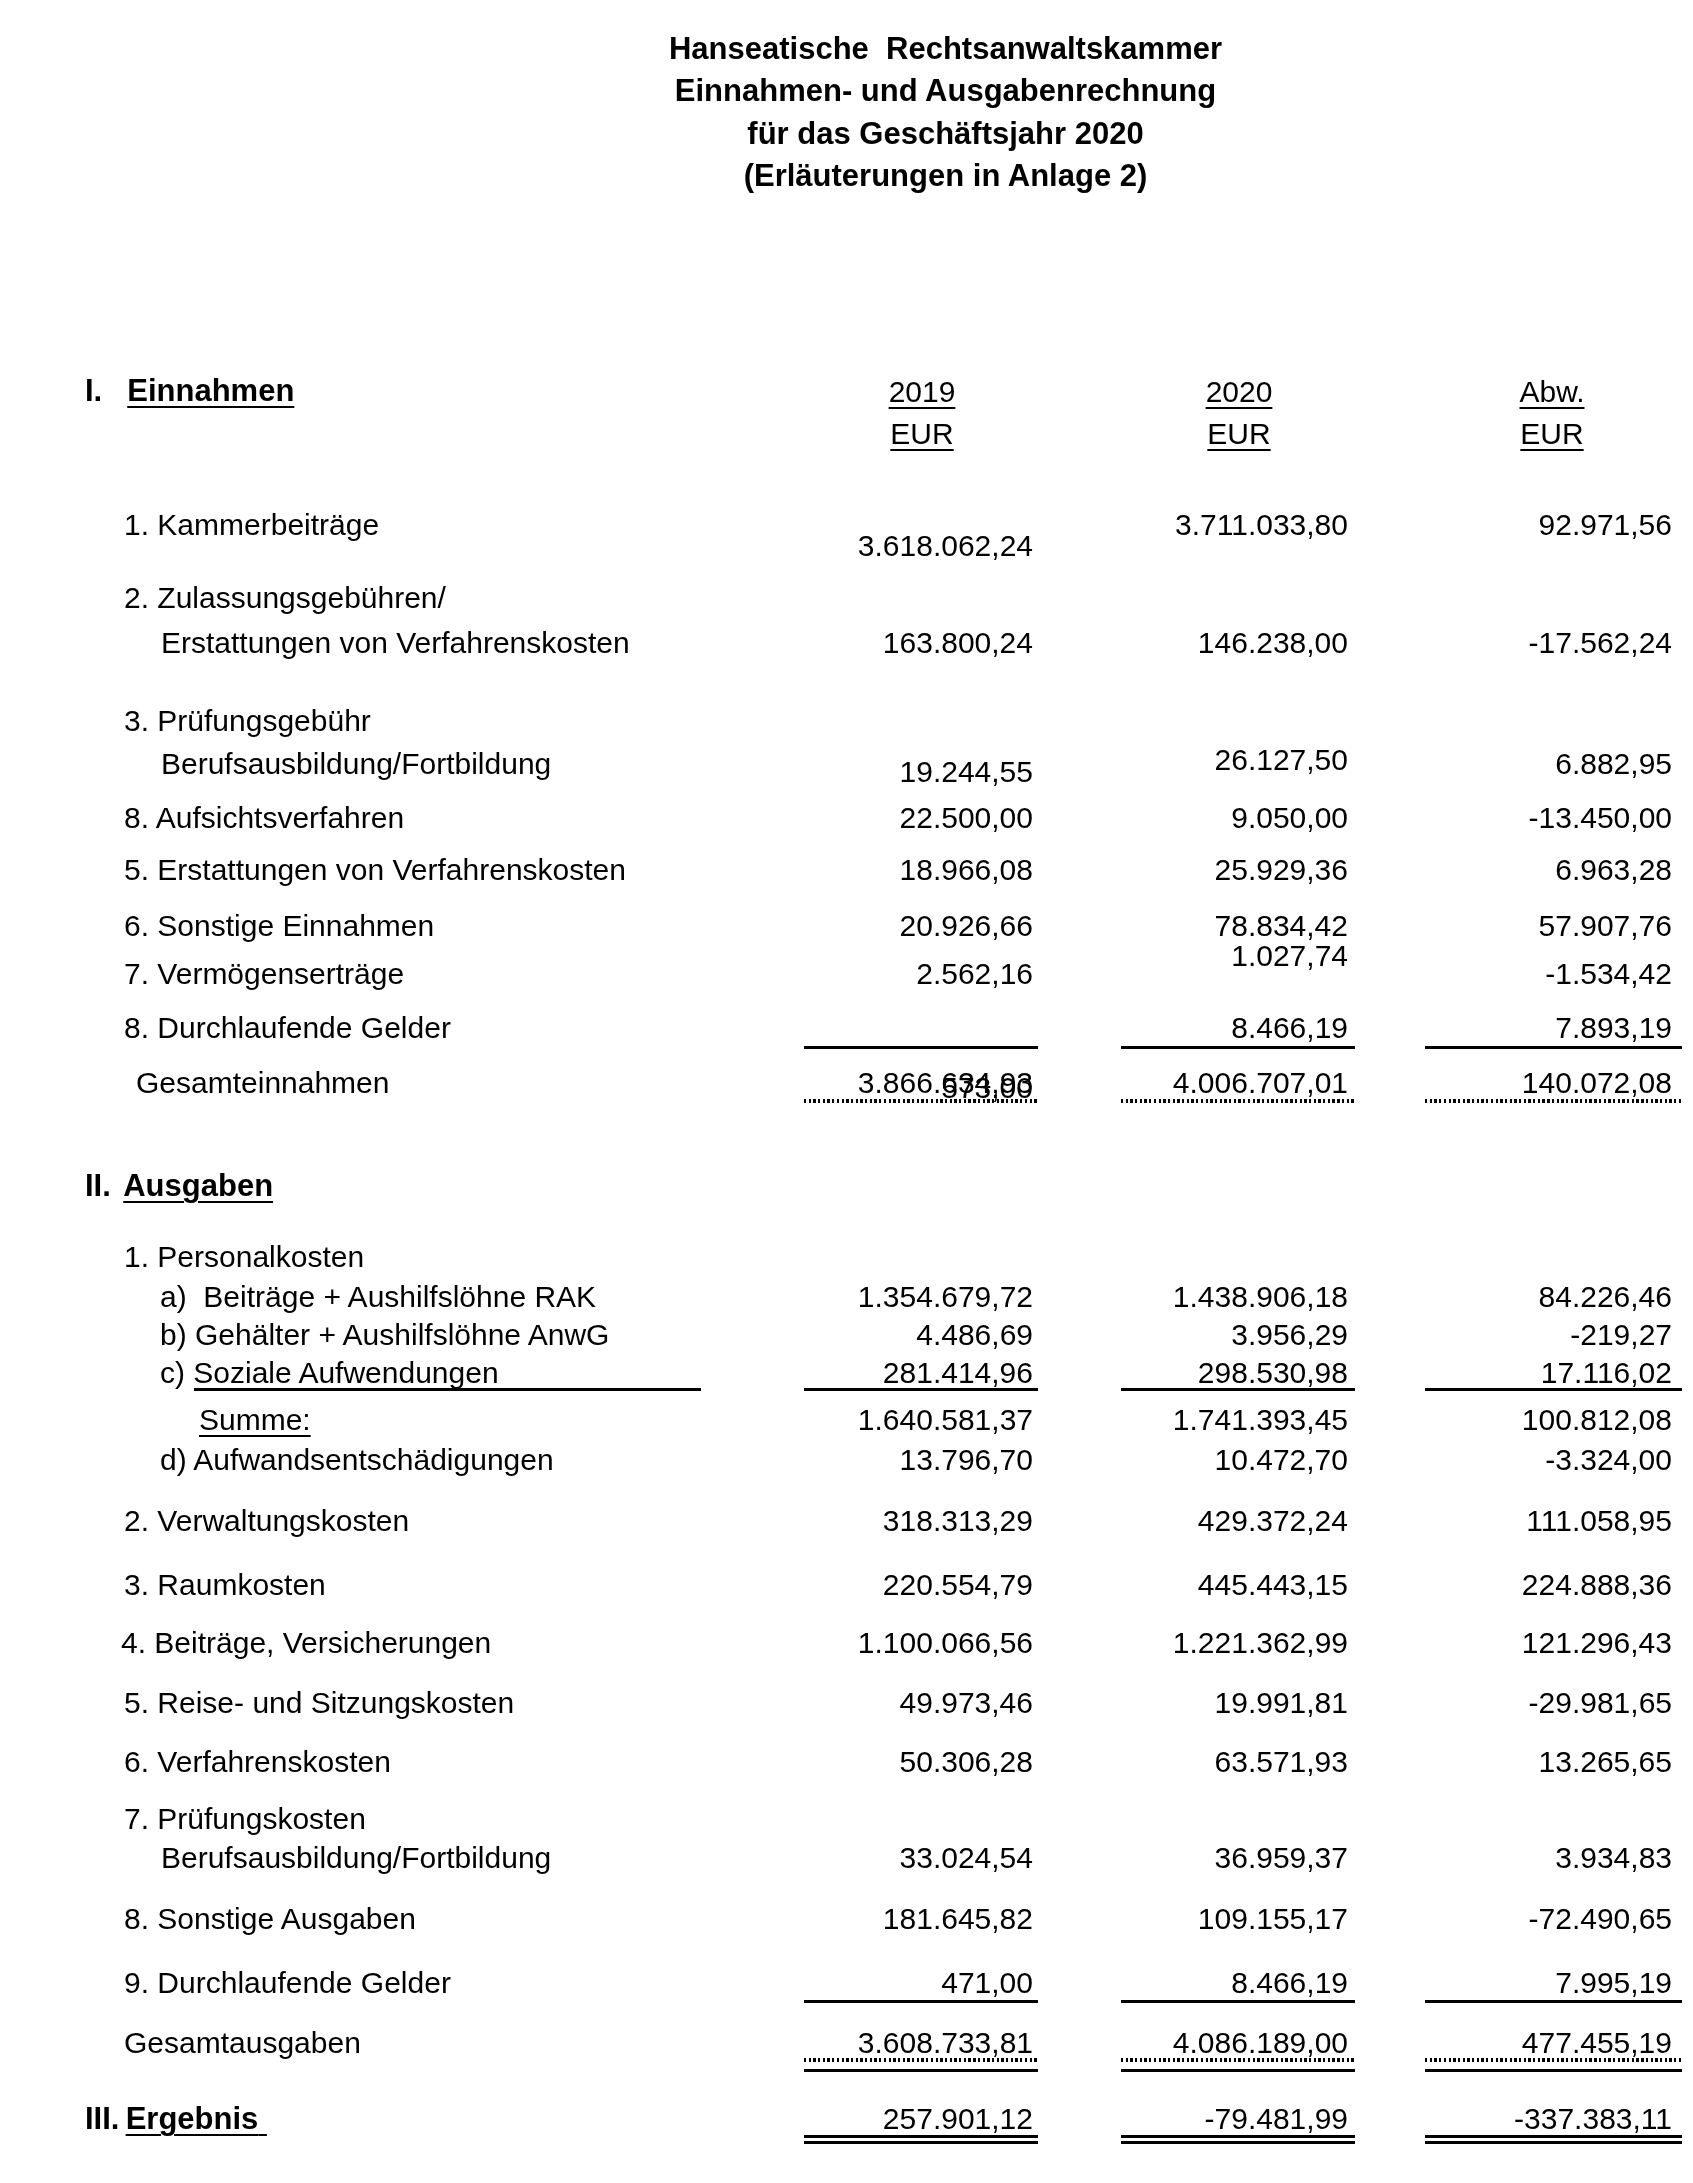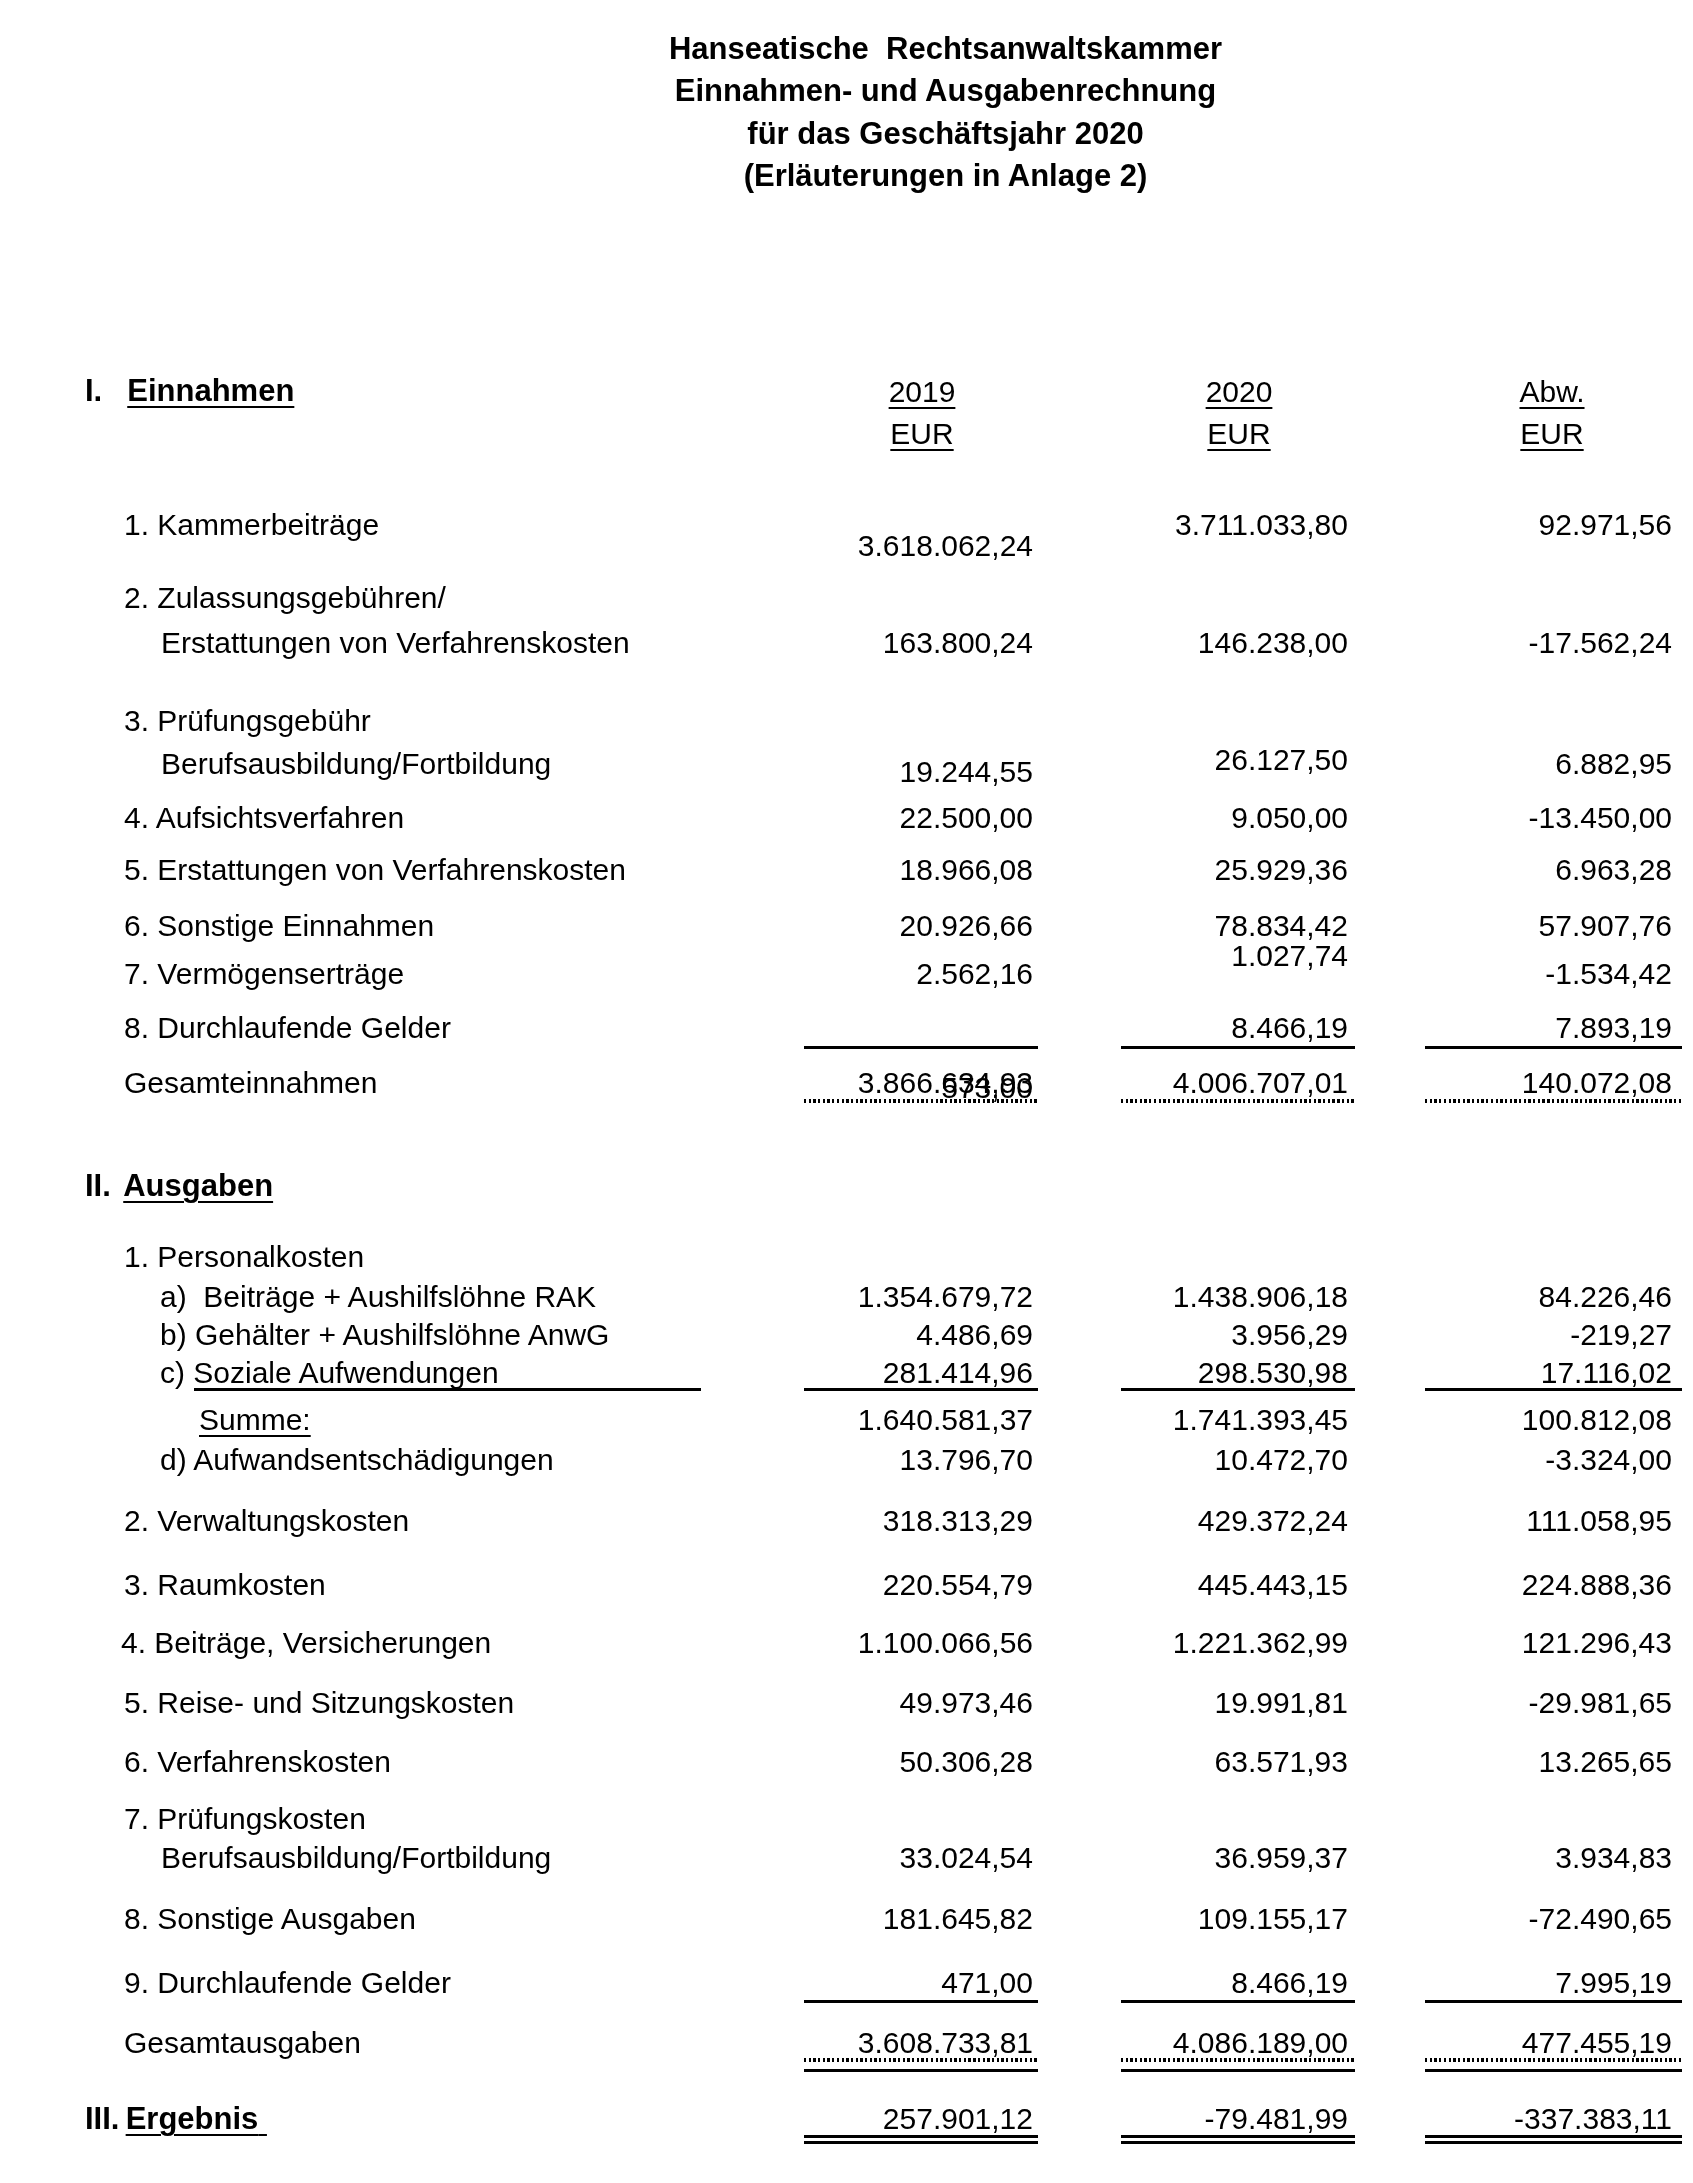--- a/index.html
+++ b/index.html
@@ -55,21 +55,21 @@
   <div class="num c3" style="top:643px">-17.562,24</div>
 </div>
 <div>
   <div class="lbl" style="left:124px; top:721px">3. Prüfungsgebühr</div>
   <div class="lbl" style="left:161px; top:764px">Berufsausbildung/Fortbildung</div>
   <div class="num c1" style="top:772px">19.244,55</div>
   <div class="num c2" style="top:760px">26.127,50</div>
   <div class="num c3" style="top:764px">6.882,95</div>
 </div>
 <div>
-  <div class="lbl" style="left:124px; top:818px">4. Aufsichtsverfahren</div>
+  <div class="lbl" style="left:124px; top:818px">8. Aufsichtsverfahren</div>
   <div class="num c1" style="top:818px">22.500,00</div>
   <div class="num c2" style="top:818px">9.050,00</div>
   <div class="num c3" style="top:818px">-13.450,00</div>
 </div>
 <div>
   <div class="lbl" style="left:124px; top:870px">5. Erstattungen von Verfahrenskosten</div>
   <div class="num c1" style="top:870px">18.966,08</div>
   <div class="num c2" style="top:870px">25.929,36</div>
   <div class="num c3" style="top:870px">6.963,28</div>
 </div>
@@ -89,21 +89,21 @@
   <div class="lbl" style="left:124px; top:1028px">8. Durchlaufende Gelder</div>
   <div class="num c1" style="top:1088px">573,00</div>
   <div class="num c2" style="top:1028px">8.466,19</div>
   <div class="num c3" style="top:1028px">7.893,19</div>
 </div>
 <div class="rule l1" style="top:1046px"></div>
 <div class="rule l2" style="top:1046px"></div>
 <div class="rule l3" style="top:1046px"></div>
 
 <div>
-  <div class="lbl" style="left:124px; top:1083px">Gesamteinnahmen</div>
+  <div class="lbl" style="left:136px; top:1083px">Gesamteinnahmen</div>
   <div class="num c1" style="top:1083px">3.866.634,93</div>
   <div class="num c2" style="top:1083px">4.006.707,01</div>
   <div class="num c3" style="top:1083px">140.072,08</div>
 </div>
 <div class="dot l1" style="top:1099px"></div>
 <div class="dot l2" style="top:1099px"></div>
 <div class="dot l3" style="top:1099px"></div>
 
 <div class="sec" style="left:85px; top:1186px"><span>II.</span><span style="display:inline-block;width:12.4px"></span><span class="u">Ausgaben</span></div>
 

